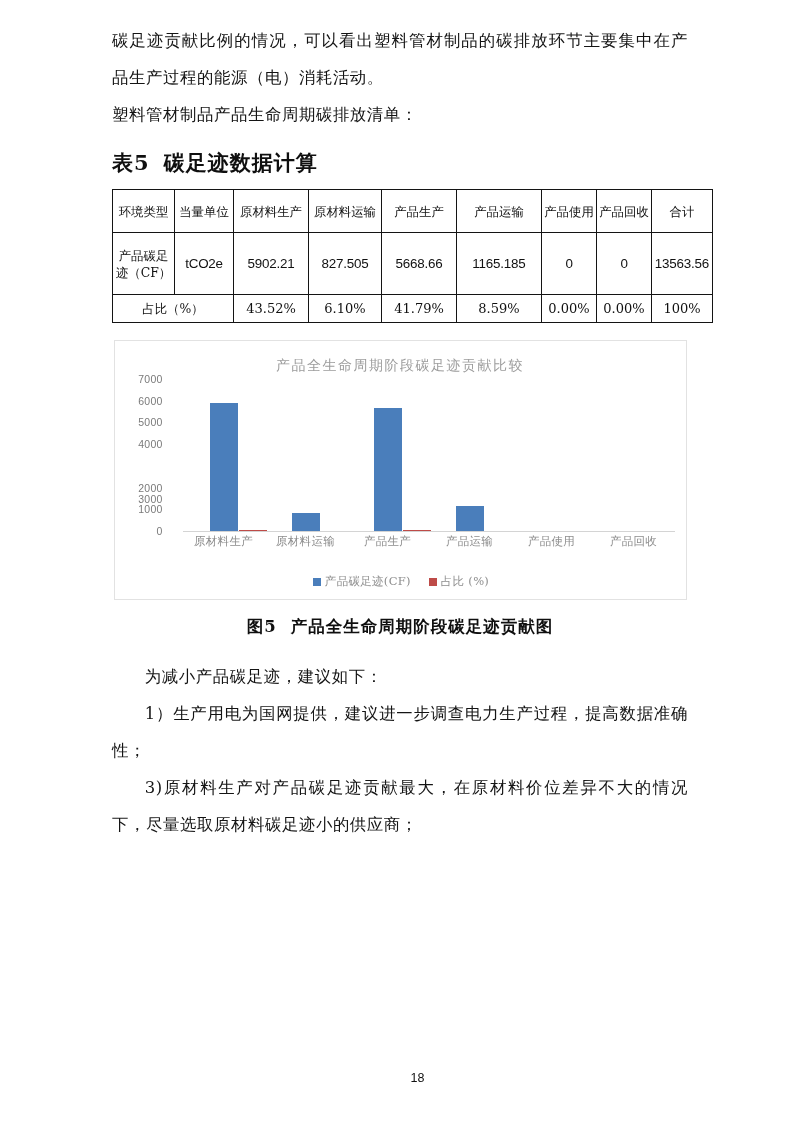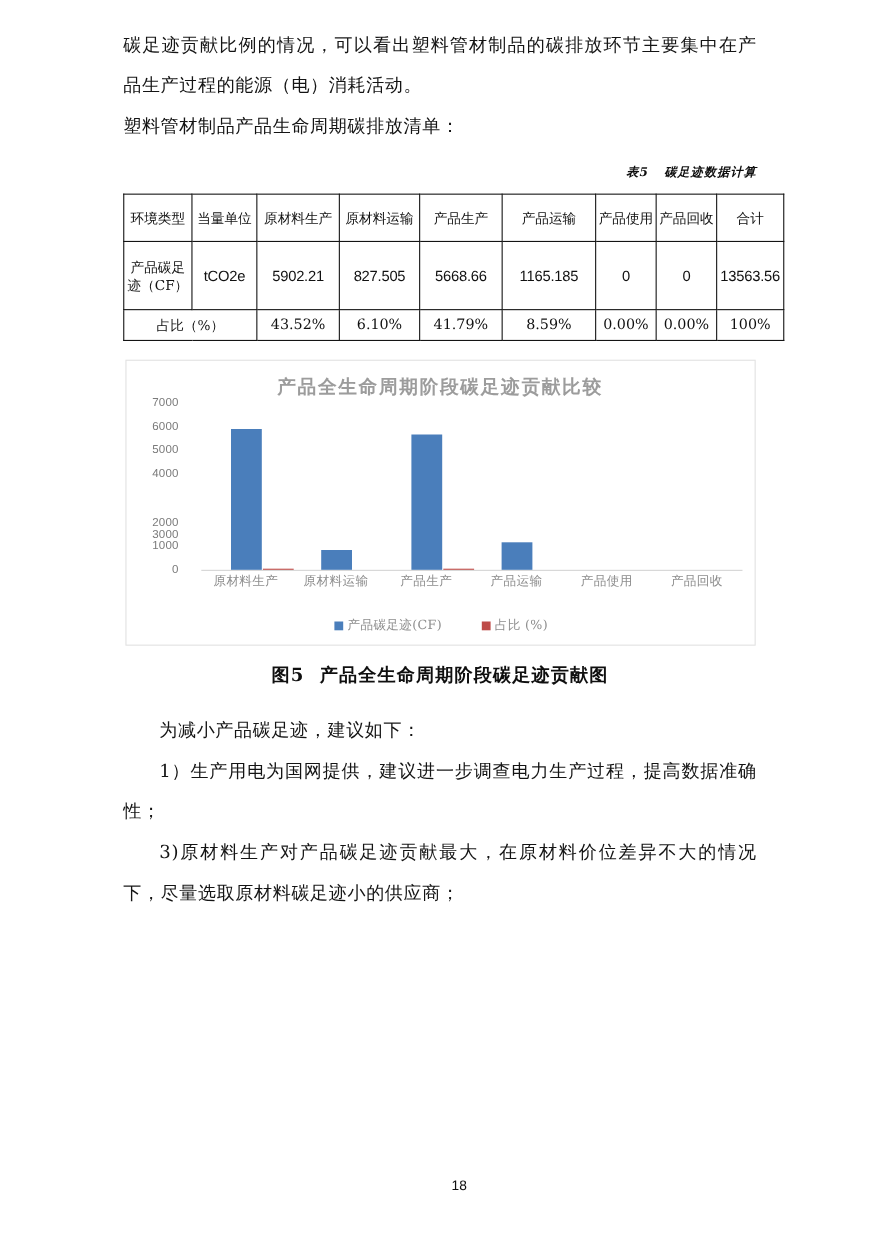--- a/index.html
+++ b/index.html
@@ -31,27 +31,26 @@
     text-align: justify;
     text-justify: inter-ideograph;
     margin: 0;
     color: #141414;
   }
   .para.indent { text-indent: 2em; }
   .para.nolead { margin-top: 0; }
 
   
   .table-caption {
-    text-align: right;
-    font-size: 11px;
+    text-align: left;
+    font-size: 21px;
     font-weight: bold;
     letter-spacing: 1px;
     margin: 16px 0 7px 0;
     color: #0f0f0f;
-    font-style: italic;
   }
   .cap-gap { display: inline-block; width: 14px; }
 
   
   table.cf {
     border-collapse: collapse;
     width: 573px;
     margin: 12px auto;
     table-layout: fixed;
   }
@@ -94,28 +93,27 @@
     border: 1px solid #e2e2e2;
     background: #ffffff;
     box-sizing: border-box;
     height: 260px;
     position: relative;
     font-family: "Liberation Sans", sans-serif;
   }
   .chart-title {
     text-align: center;
     color: #9c9c9c;
-    font-size: 17px;
+    font-size: 14px;
     letter-spacing: 1.5px;
     font-family: "DejaVu Serif", "Liberation Serif", serif;
     padding-top: 14px;
     height: 24px;
     box-sizing: border-box;
     line-height: 20px;
-    font-weight: bold;
   }
   .plot {
     position: absolute;
     left: 0; top: 38px;
     width: 573px;
     height: 185px;
   }
   .yaxis {
     position: absolute;
     left: 10px; top: 0;
@@ -167,21 +165,21 @@
     left: 0; top: 233px;
     width: 573px;
     text-align: center;
     font-size: 11.5px;
     color: #8d8d8d;
     font-family: "DejaVu Serif", "Liberation Serif", serif;
     letter-spacing: 0.3px;
   }
   .legend .item {
     display: inline-block;
-    margin: 0 18px;
+    margin: 0 9px;
     white-space: nowrap;
   }
   .swatch {
     display: inline-block;
     width: 8px; height: 8px;
     margin-right: 4px;
     vertical-align: -1px;
   }
 
   

